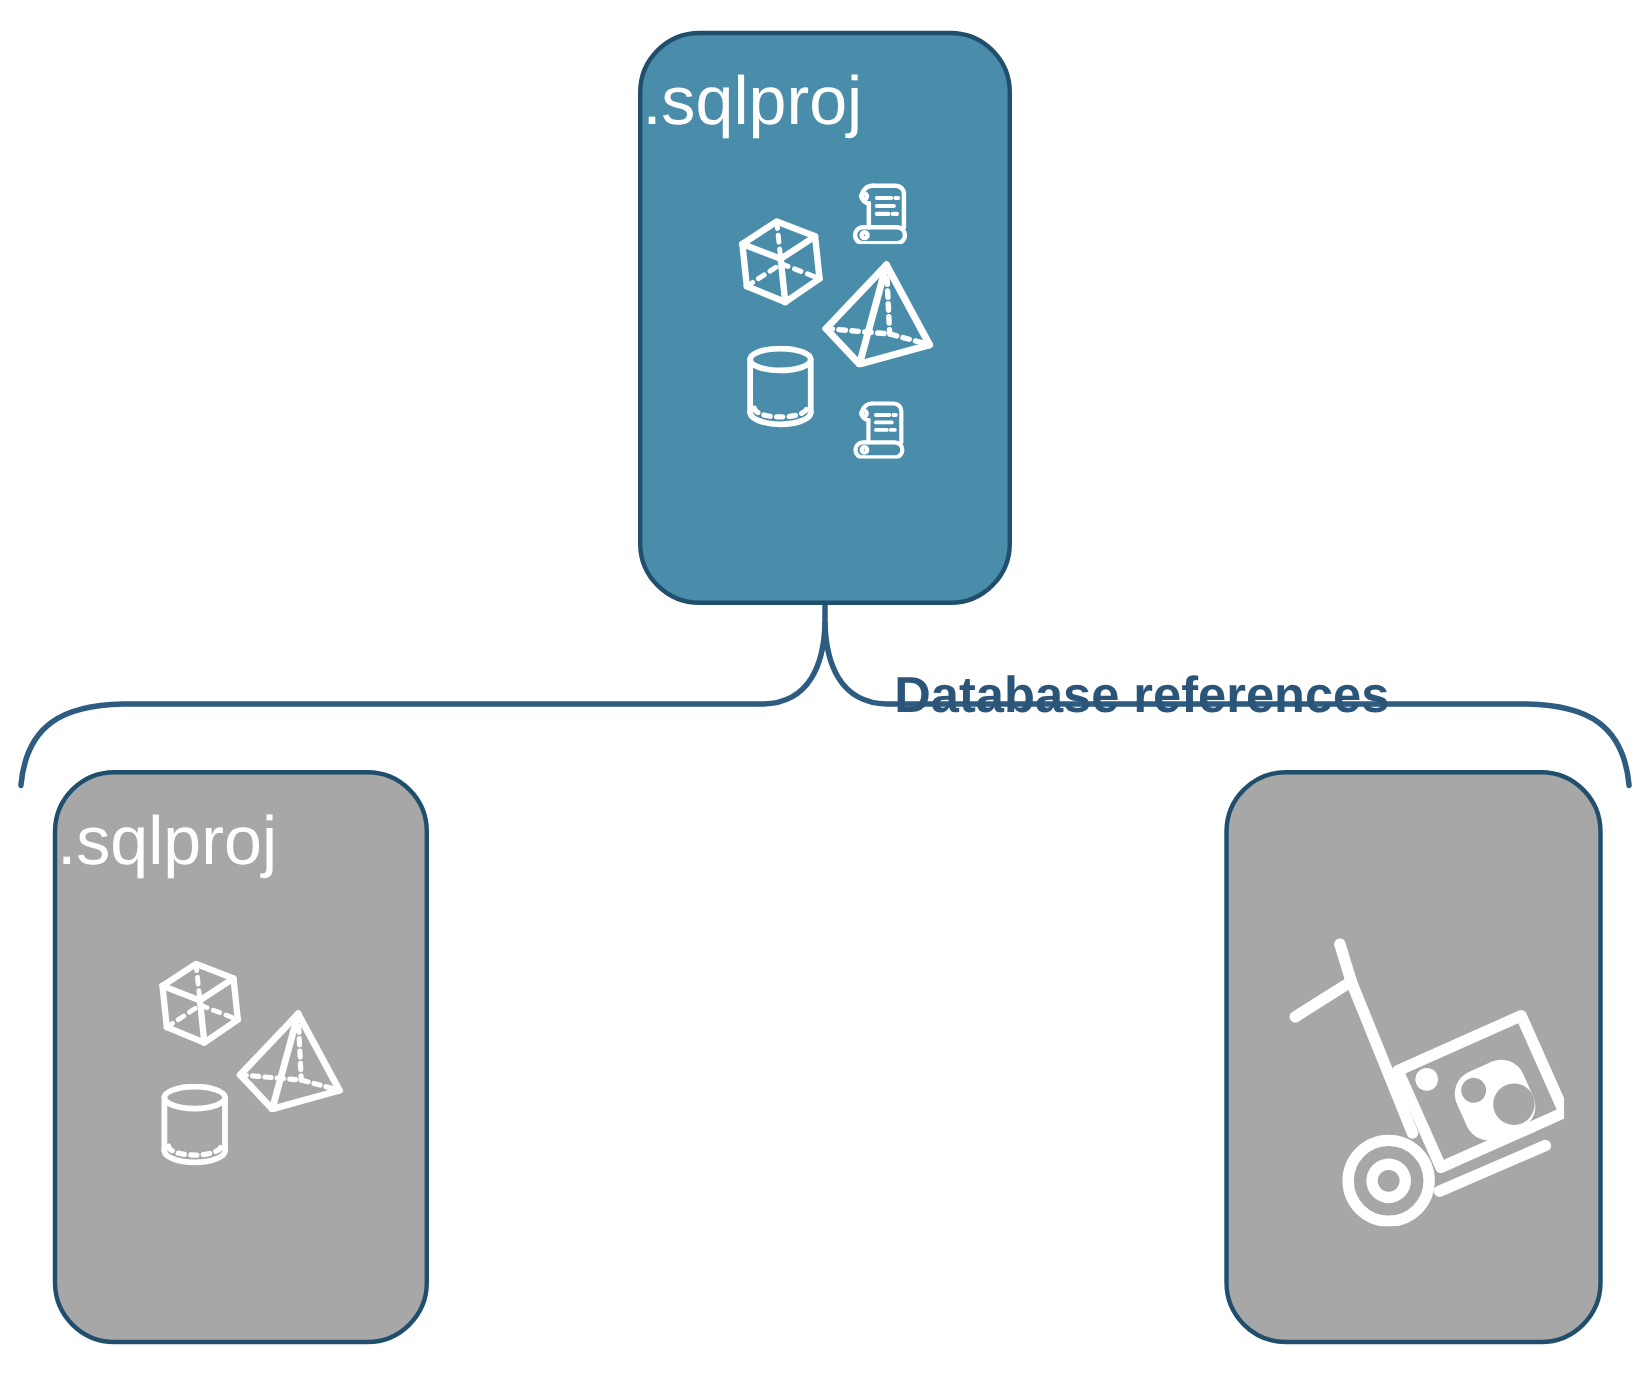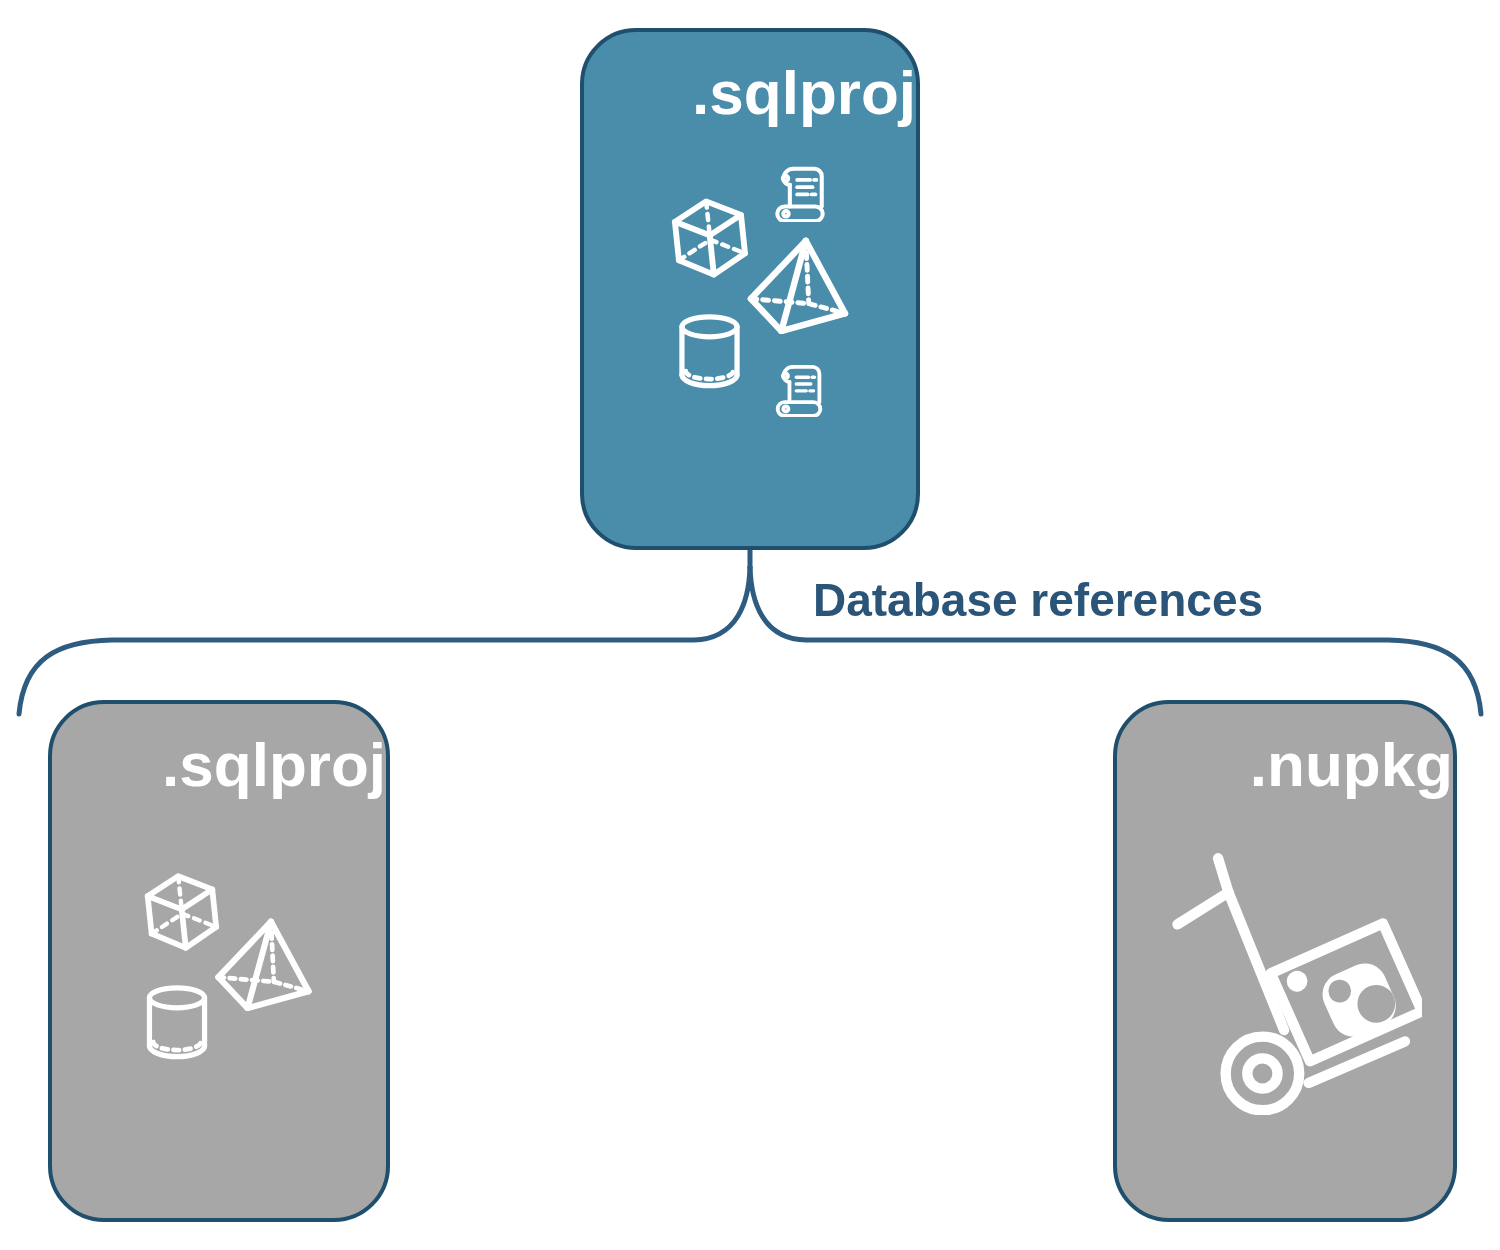--- a/index.html
+++ b/index.html
@@ -11,25 +11,25 @@
   .connector path{fill:none;stroke:#2D5C80;stroke-width:5;stroke-linecap:round;}
   .card{
     position:absolute;box-sizing:border-box;border:4px solid #1F4F6C;border-radius:56px;
   }
   .card.root{left:580px;top:28px;width:340px;height:522px;background:#4A8DAA;}
   .card.child{background:#A7A7A7;top:700px;height:522px;}
   .card.c1{left:48px;width:342px;}
   .card.c2{left:585px;width:343px;}
   .card.c3{left:1113px;width:344px;}
   .card h2{
-    margin:30px 0 0 0;text-align:right;color:#ffffff;
-    font-size:62px;font-weight:700;line-height:1;letter-spacing:0px;
+    margin:30px 0 0 0;text-align:left;color:#ffffff;
+    font-size:62px;font-weight:400;line-height:1;letter-spacing:0px;
   }
   .brace-label{
-    position:absolute;left:813px;top:577px;width:500px;
+    position:absolute;left:813px;top:608px;width:500px;
     color:#2B5578;font-size:46px;font-weight:700;line-height:1;
   }
   .icn{position:absolute;}
   
   .wstroke{fill:none;stroke:#FFFFFF;stroke-linecap:round;stroke-linejoin:round;}
   .defs-hidden{position:absolute;width:0;height:0;overflow:hidden;}
 </style>
 </head>
 <body>
 
@@ -164,19 +164,18 @@
     <svg class="icn" style="left:162px;top:213px;width:99px;height:94px">
         <use href="#icon-pyramid"></use>
       </svg>
     <svg class="icn" style="left:91px;top:281px;width:68px;height:76px">
         <use href="#icon-cylinder"></use>
       </svg>
   </section>
 
 
   <section class="card child c3">
-    <h2>.nupkg</h2>
     <svg class="icn" style="left:50px;top:143px;width:255px;height:268px" preserveAspectRatio="xMidYMid meet">
         <use href="#icon-handtruck"></use>
       </svg>
   </section>
 
 </div>
 
 </body></html>

